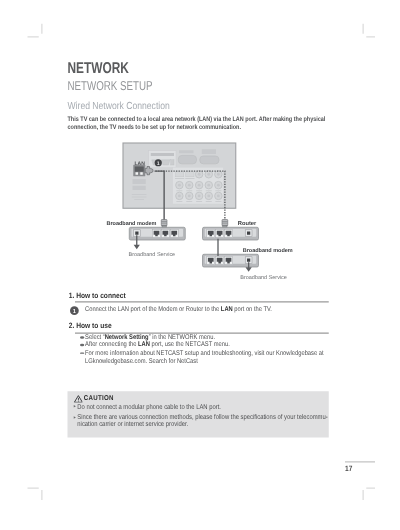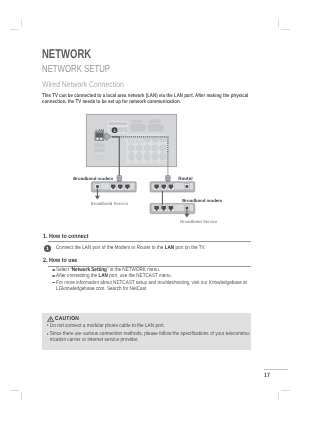--- a/index.html
+++ b/index.html
@@ -1,19 +1,19 @@
 <!DOCTYPE html>
 <html><head>
 <meta charset="utf-8">
 <style>
   html,body{margin:0;padding:0;}
   body{width:300px;height:424px;background:#ffffff;
        font-family:"Liberation Sans",sans-serif;overflow:hidden;position:relative;
        -webkit-font-smoothing:antialiased;text-rendering:geometricPrecision;}
-  .page{position:absolute;left:0;top:0;width:300px;height:297px;}
+  .page{position:absolute;left:12px;top:0;width:300px;height:297px;}
 
   .cm{position:absolute;background:#dcdcdc;}
 
   .cond{transform-origin:left top;white-space:nowrap;position:absolute;}
 
   #h1{left:42px;top:46.5px;font-size:12.6px;font-weight:bold;color:#5a5b5d;
       transform:scaleX(0.755);}
   #h2{left:42px;top:64.4px;font-size:10.3px;font-weight:normal;color:#949699;
       transform:scaleX(0.758);}
   #h3{left:42px;top:79.5px;font-size:8.2px;font-weight:normal;color:#a7acb2;

